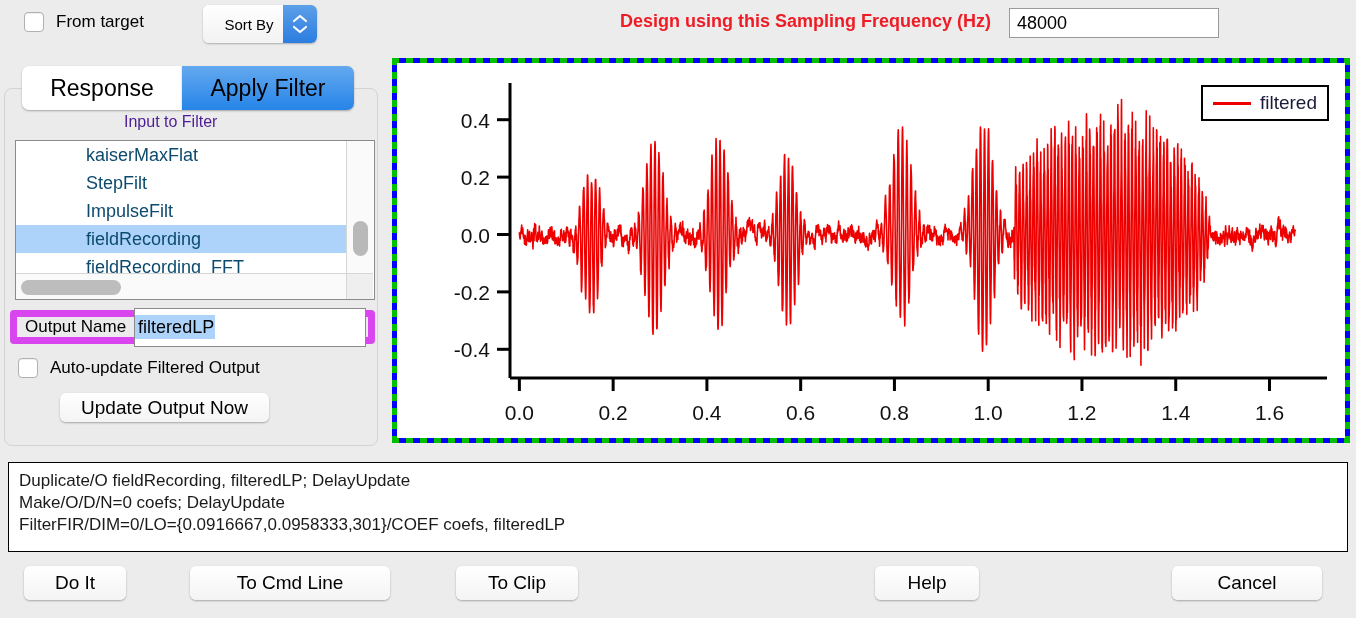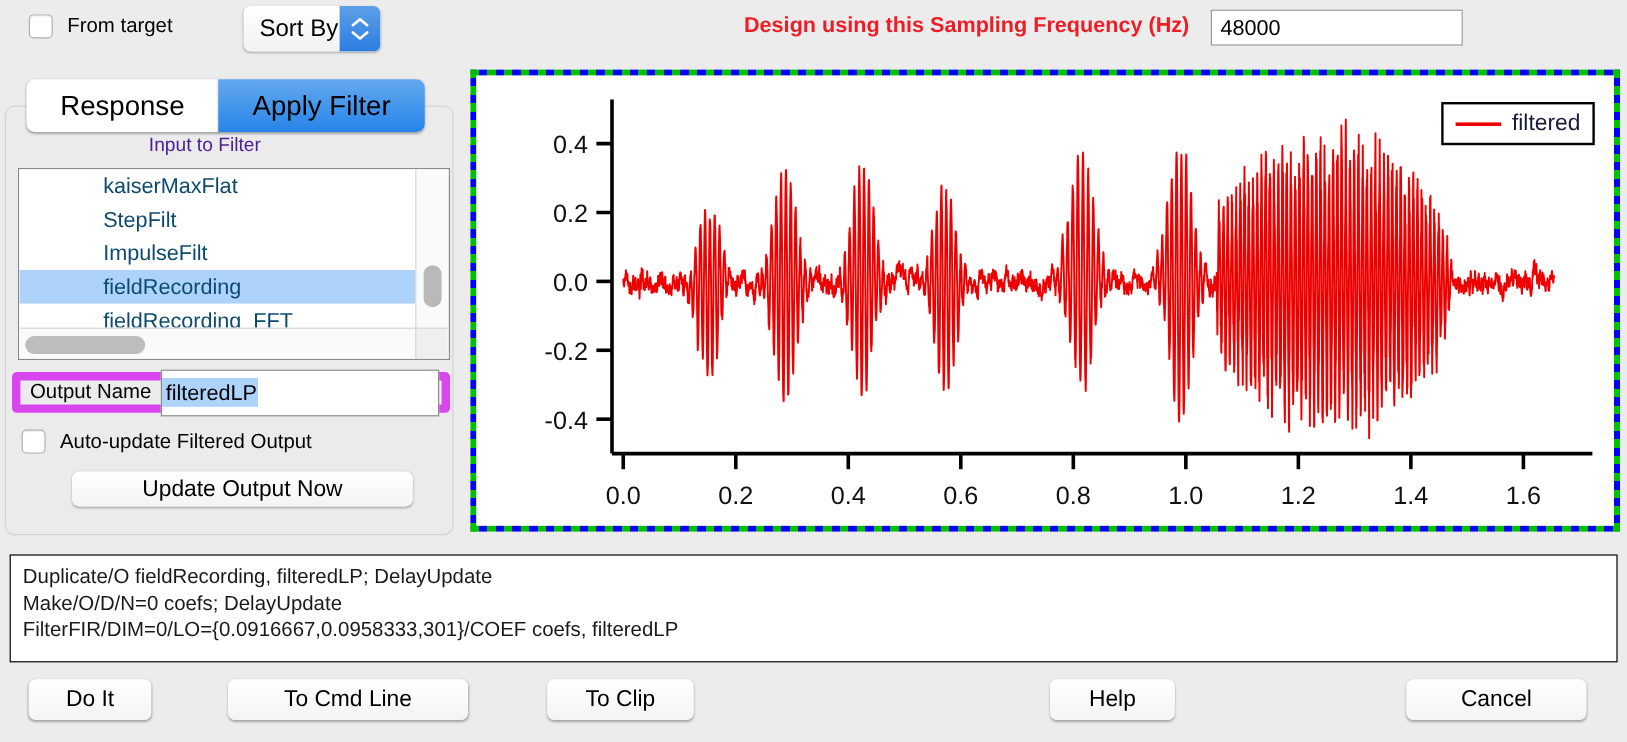--- a/index.html
+++ b/index.html
@@ -30,21 +30,21 @@
     left: 203px; top: 5px;
     width: 114px; height: 38px;
     display: flex;
     border-radius: 6px;
     box-shadow: 0 1px 2px rgba(0,0,0,0.28);
     overflow: hidden;
     background: #fff;
   }
   #sortby .sb-label {
     flex: 1; display: flex; align-items: center; justify-content: center;
-    font-size: 20px; color: #000;
+    font-size: 15px; color: #000;
     background: linear-gradient(#ffffff, #f2f2f2);
     padding-left: 12px;
   }
   #sortby .sb-stepper {
     width: 34px;
     background: linear-gradient(#5d9fe8, #2b7de0);
     display: flex; flex-direction: column;
     align-items: center; justify-content: center;
     gap: 2px;
   }
@@ -174,21 +174,21 @@
   }
   #outname-value {
     font-size: 18px; color: #000;
     background: #aed3fa;
     padding: 0 1px 0 3px;
     line-height: 24px;
   }
   #autoupdate-row { left: 18px; top: 358px; display: flex; align-items: center; gap: 12px; }
   #update-btn {
     left: 60px; top: 393px;
-    width: 284px; height: 29px;
+    width: 209px; height: 29px;
     background: linear-gradient(#ffffff, #f4f4f4);
     border-radius: 6px;
     box-shadow: 0 1px 2px rgba(0,0,0,0.3);
     display: flex; align-items: center; justify-content: center;
     font-size: 19px; color: #000;
     box-sizing: border-box;
   }
 
   
   #plot-frame {

